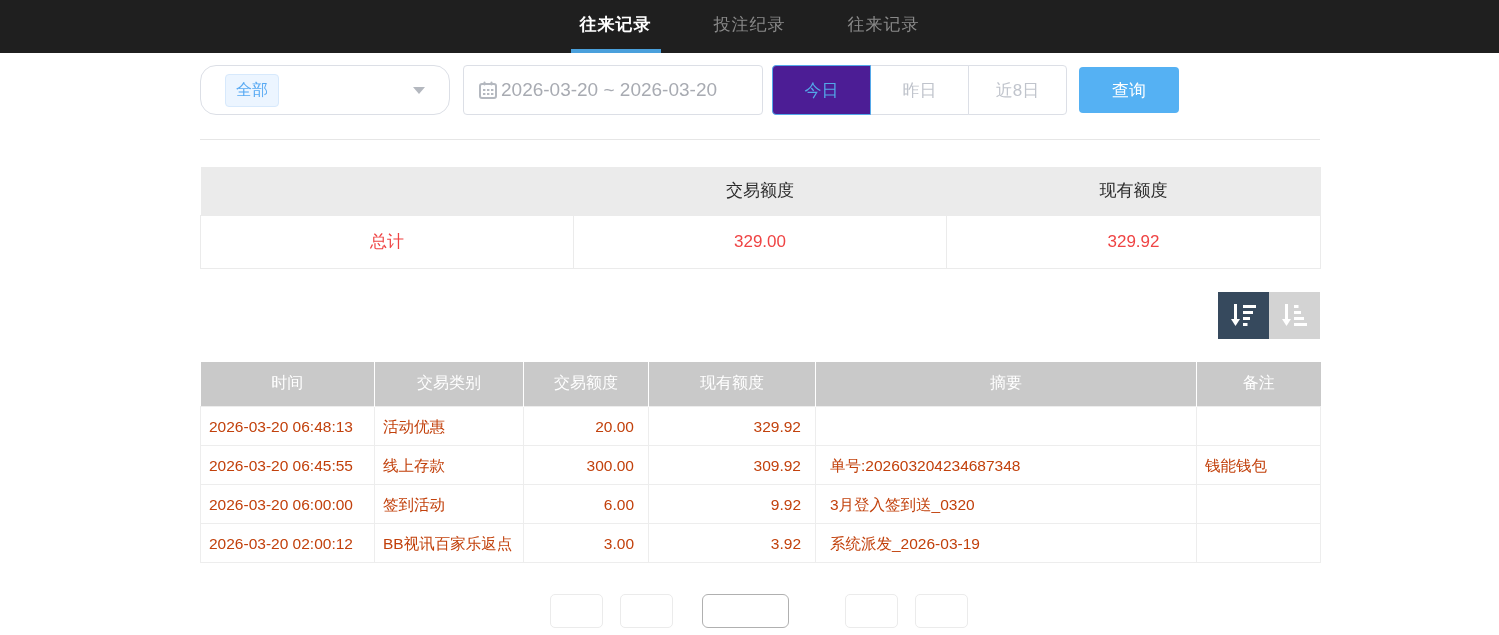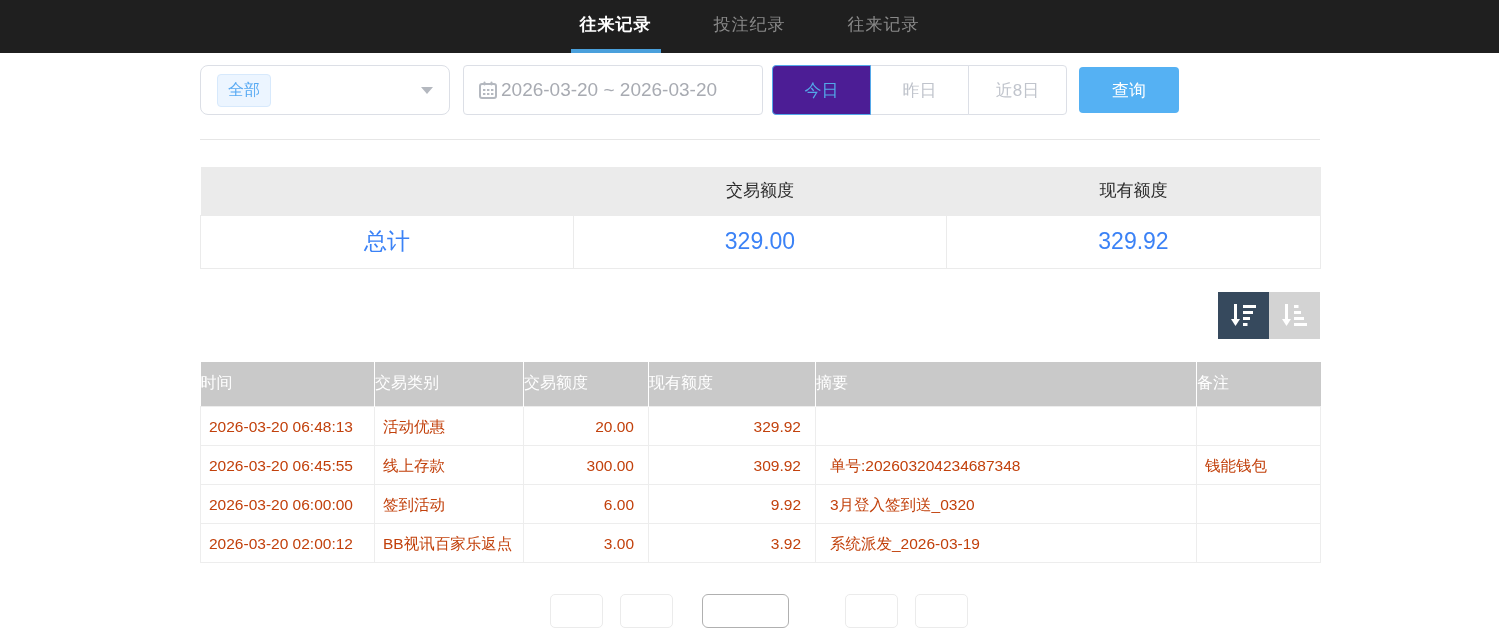--- a/index.html
+++ b/index.html
@@ -12,23 +12,23 @@
   .tab { display:flex; align-items:center; padding:0 9px; font-size:17px;
          color:#8a8a8a; cursor:pointer; border-bottom:4px solid transparent;
          letter-spacing:1px; }
   .tab.active { color:#ffffff; font-weight:bold; border-bottom-color:#4aa0dc; }
 
   
   .content { width:1120px; margin-left:200px; position:relative; }
 
   
   .filter-row { display:flex; align-items:center; margin-top:12px; height:50px; }
-  .select-box { width:250px; height:50px; border:1px solid #dcdfe6; border-radius:8px;
+  .select-box { width:250px; height:50px; border:1px solid #dcdfe6; border-radius:16px;
                 display:flex; align-items:center; justify-content:space-between;
-                padding:0 16px; cursor:pointer; background:#fff;font-family:Liberation Serif, serif; }
+                padding:0 24px; cursor:pointer; background:#fff;font-family:Liberation Serif, serif; }
   .tag-chip { background:#ecf5ff; border:1px solid #d7e9fc; color:#57a9f3;
               font-size:16px; padding:5px 10px; border-radius:4px; }
   .caret-down { width:0; height:0; border-left:6px solid transparent;
                 border-right:6px solid transparent; border-top:7px solid #b4b8bf; }
   .date-box { width:300px; height:50px; border:1px solid #dcdfe6; border-radius:4px;
               display:flex; align-items:center; gap:4px; padding:0 15px;
               margin-left:13px; background:#fff; cursor:pointer; }
   .date-text { color:#a8abb2; font-size:19px; white-space:nowrap; }
   .quick-group { display:flex; margin-left:9px; }
   .qbtn { width:99px; height:50px; background:#fff; border:1px solid #dcdfe6;
@@ -42,34 +42,34 @@
                 cursor:pointer; }
 
   .divider { width:1120px; height:1px; background:#e6e6e6; margin-top:24px; }
 
   
   .summary-table { width:1120px; margin-top:27px; border-collapse:collapse;
                    table-layout:fixed; }
   .summary-table th { background:#ebebeb; height:48px; font-size:17px;
                       font-weight:normal; color:#2b2b2b; text-align:center; }
   .summary-table td { height:53px; border:1px solid #ebebeb; text-align:center;
-                      font-size:23px; color:#3b82f6; background:#fff; }
+                      font-size:17px; color:#ef4444; background:#fff; }
 
   
   .sort-row { display:flex; justify-content:flex-end; margin-top:23px; }
   .sort-btn { width:51px; height:47px; border:none; display:flex;
               align-items:center; justify-content:center; cursor:pointer; }
   .sort-btn.desc { background:#36495d; }
   .sort-btn.asc  { background:#d3d3d3; }
 
   
   .data-table { width:1120px; margin-top:23px; border-collapse:collapse;
                 table-layout:fixed; }
   .data-table th { background:#c9c9c9; color:#ffffff; height:45px; font-size:16px;
-                   font-weight:normal; text-align:left;
+                   font-weight:normal; text-align:center;
                    border-right:1px solid #ffffff; }
   .data-table th:last-child { border-right:none; }
   .data-table td { height:39px; border:1px solid #ededed; font-size:15.5px;
                    color:#c2410c; background:#fff; padding:4px 8px; line-height:21px; }
   .data-table td.num { text-align:right; padding-right:14px; }
   .data-table td.sum { padding-left:14px; }
 
   
   .pagination { position:relative; margin-top:31px; height:40px; }
   .pg-btn { position:absolute; top:0; height:34px; background:#fff;

